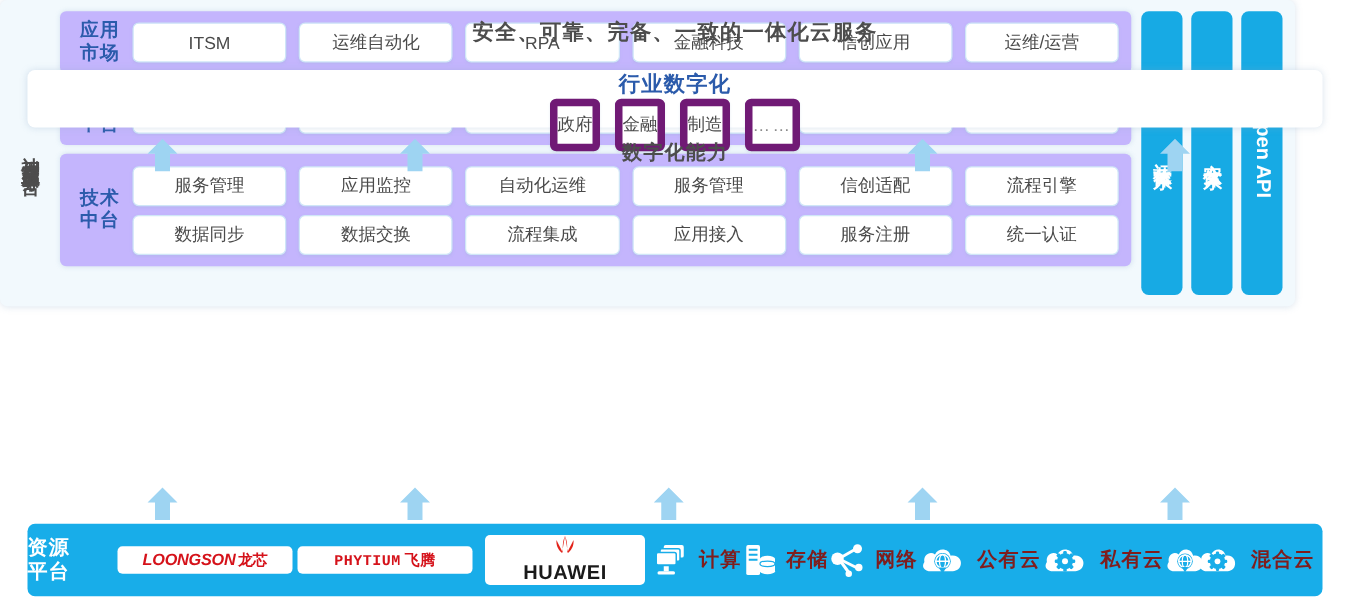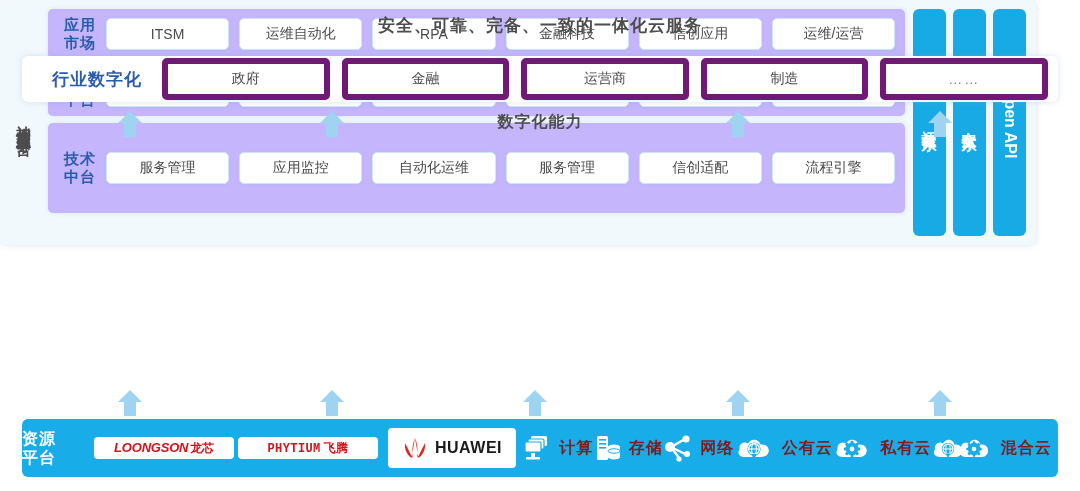--- a/index.html
+++ b/index.html
@@ -18,21 +18,21 @@
 
   
   .panel{
     position:absolute;background:#ffffff;border-radius:6px;
     box-shadow:0 0 6px rgba(140,170,200,0.30);
   }
 
   
   .industry-row{
     left:22px;top:56px;width:1036px;height:46px;
-    display:flex;align-items:center;padding:0 10px;box-sizing:border-box;
+    display:flex;align-items:center;padding:0 10px;box-sizing:border-box;flex-direction:column;
   }
   .industry-label{
     font-size:17px;font-weight:bold;color:#2b5bab;
     width:130px;text-align:center;flex:none;letter-spacing:1px;
   }
   .ind-items{display:flex;flex:1;gap:12px;}
   .chip{
     flex:1;height:30px;border:6px solid #701a75;border-radius:5px;
     background:#fff;display:flex;align-items:center;justify-content:center;
     font-size:14px;color:#4a4a4a;box-shadow:0 1px 2px rgba(150,180,210,0.25);
@@ -113,42 +113,41 @@
     display:flex;align-items:center;justify-content:center;
   }
   .logo-loongson{
     font-size:13px;font-weight:bold;font-style:italic;color:#d5121a;letter-spacing:-0.2px;
   }
   .logo-loongson .cn{font-style:normal;font-size:12px;margin-left:2px;}
   .logo-phytium{font-size:12px;font-weight:bold;color:#d5121a;letter-spacing:0.4px;font-family:Liberation Mono, monospace;}
   .logo-phytium .cn{margin-left:3px;}
   .huawei-box{
     background:#fff;border-radius:4px;height:40px;width:128px;margin-left:10px;
-    display:flex;align-items:center;justify-content:center;gap:7px;
+    display:flex;align-items:center;justify-content:center;gap:7px;flex-direction:column;
   }
   .huawei-text{font-size:16px;font-weight:bold;color:#1a1a1a;letter-spacing:0.5px;}
 
   .res-items{flex:1;display:flex;align-items:center;justify-content:space-around;padding:0 6px;}
   .res-item{display:flex;align-items:center;gap:7px;}
   .res-item .rtext{color:#7f1d1d;font-size:16px;font-weight:bold;letter-spacing:1px;}
   .icon-svg{display:block;}
 </style>
 </head>
 <body>
 
 <div class="page">
 
   <div class="title">安全、可靠、完备、一致的一体化云服务</div>
 
   <div class="panel industry-row">
     <div class="industry-label">行业数字化</div>
     <div class="ind-items">
       <div class="chip">政府</div>
       <div class="chip">金融</div>
-      <div class="chip">运营商</div>
       <div class="chip">制造</div>
       <div class="chip dots">……</div>
     </div>
   </div>
 
   <div class="arrow" style="left:117px;top:110px;">
     <svg width="26" height="28" viewBox="0 0 26 28">
         <path d="M13 1 L25 13 L19 13 L19 27 L7 27 L7 13 L1 13 Z" fill="#9ed4f2"></path>
       </svg>
   </div>
@@ -218,20 +217,28 @@
             <div>中台</div>
           </div>
           <div class="layer-cells">
             <div class="cells-line">
               <div class="cell">服务管理</div>
               <div class="cell">应用监控</div>
               <div class="cell">自动化运维</div>
               <div class="cell">服务管理</div>
               <div class="cell">信创适配</div>
               <div class="cell">流程引擎</div>
+            </div>
+            <div class="cells-line">
+              <div class="cell">数据同步</div>
+              <div class="cell">数据交换</div>
+              <div class="cell">流程集成</div>
+              <div class="cell">应用接入</div>
+              <div class="cell">服务注册</div>
+              <div class="cell">统一认证</div>
             </div>
           </div>
         </div>
 
       </div>
 
       <div class="bars">
         <div class="vbar">
           <span>运营体系</span>
         </div>

